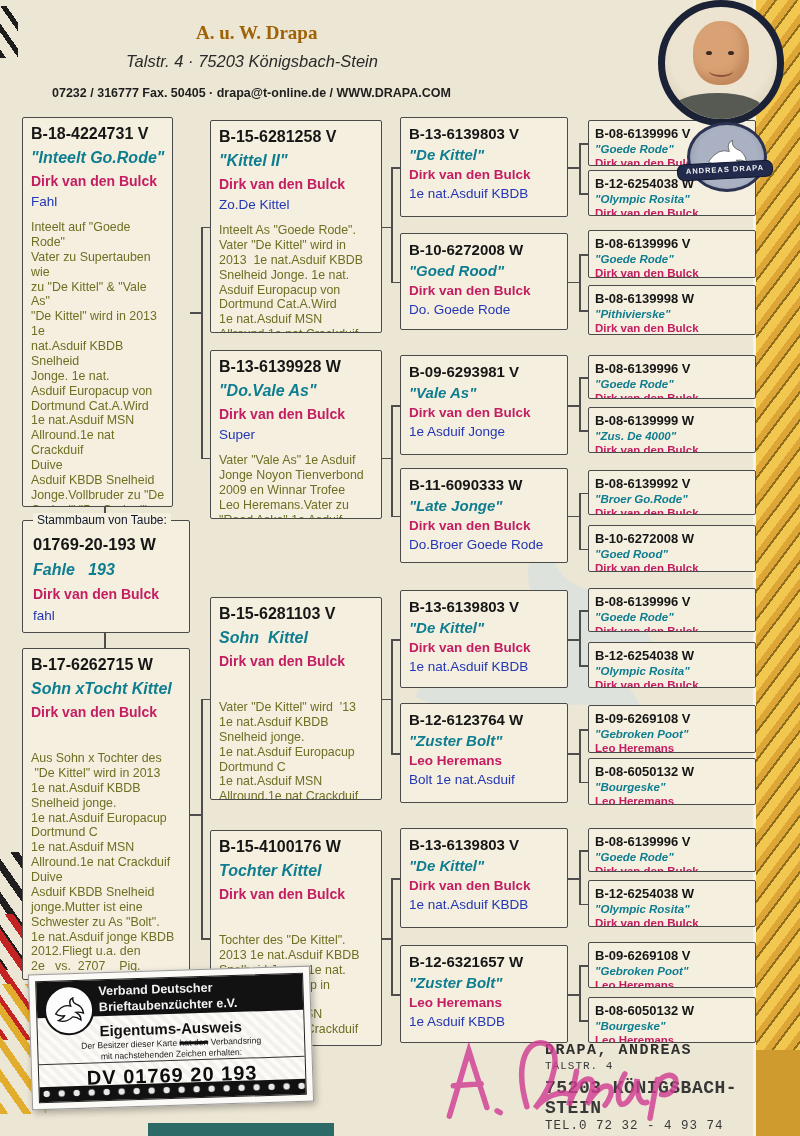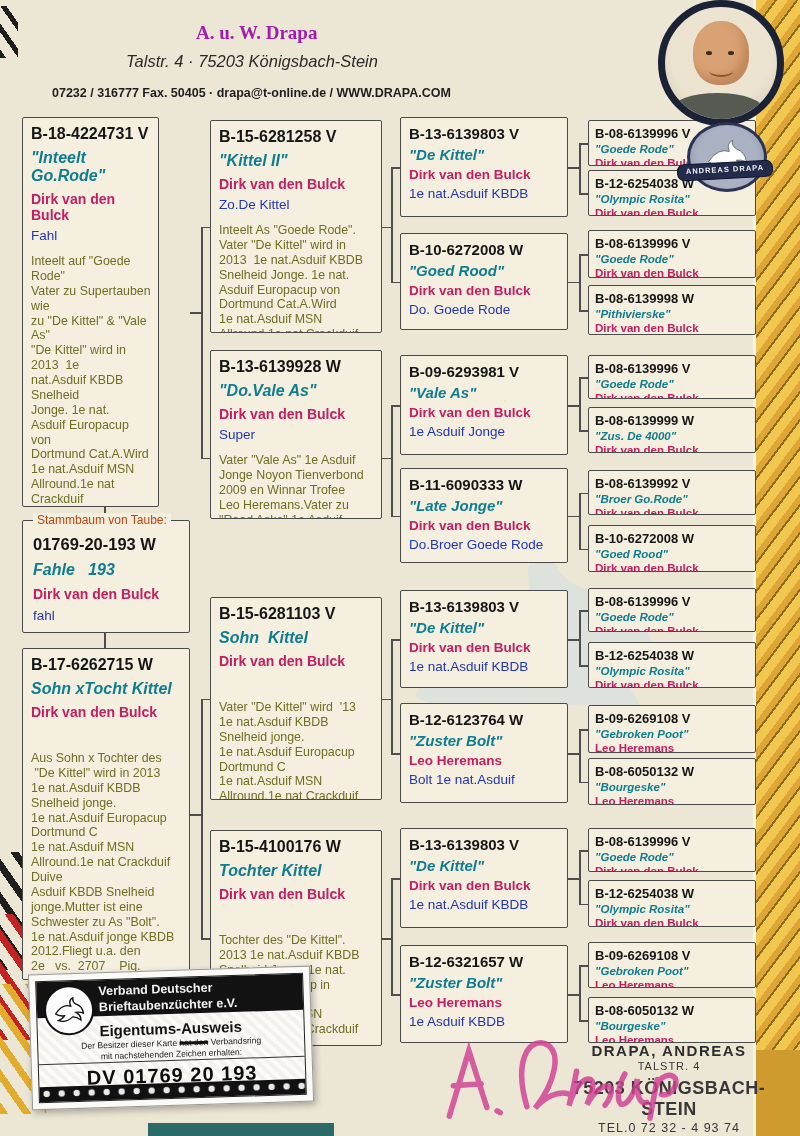--- a/index.html
+++ b/index.html
@@ -15,21 +15,21 @@
   .bl-stripes{position:absolute;left:0;top:852px;width:46px;height:272px;z-index:2;}
   .bl-stripes .seg{position:absolute;left:0;width:100%;}
   .seg.black{top:0;height:118px;background:repeating-linear-gradient(55deg,#1f1f1f 0 7px,transparent 7px 19px);}
   .seg.red{top:62px;height:126px;background:repeating-linear-gradient(55deg,#c42323 0 7px,transparent 7px 19px);}
   .seg.yellow{top:132px;height:130px;background:repeating-linear-gradient(55deg,#e2ad2d 0 7px,transparent 7px 19px);}
   .teal-bar{position:absolute;left:148px;top:1123px;width:186px;height:13px;background:#2b6a66;z-index:2;}
   
   .watermark{position:absolute;left:380px;top:530px;z-index:0;opacity:.55;transform:rotate(-8deg);}
   
   .owner{position:absolute;left:196px;top:22px;font-family:"Liberation Serif",serif;
-         font-weight:bold;font-size:19px;color:#a21caf;z-index:3;}
+         font-weight:bold;font-size:19px;color:#a16207;z-index:3;}
   .address{position:absolute;left:126px;top:52px;font-style:italic;font-size:16.5px;color:#2a2a2a;z-index:3;}
   .contact{position:absolute;left:52px;top:86px;font-weight:bold;font-size:12.5px;color:#1e1e1e;z-index:3;}
   
   .photo{position:absolute;left:658px;top:0;width:112px;height:112px;border-radius:50%;
     border:7px solid #1b2235;overflow:hidden;z-index:5;
     background:radial-gradient(circle at 50% 42%,#ece3d0 0 58%,#cdc4ae 100%);}
   .photo .face{position:absolute;left:28px;top:14px;width:56px;height:64px;background:#d9a274;
     border-radius:48% 48% 44% 44%;box-shadow:inset -6px -8px 10px rgba(150,90,50,.35);}
   .photo .eye{position:absolute;top:30px;width:6px;height:4px;background:#3a2a20;border-radius:50%;}
   .photo .eye.l{left:13px}.photo .eye.r{left:35px}
@@ -60,21 +60,21 @@
   .c3 .breeder{font-size:13.5px;margin-bottom:4px;}
   .c3 .info{font-size:13.5px;}
   .c4 .ring{font-size:13px;margin-bottom:2px;}
   .c4 .pname{font-size:11.5px;margin-bottom:2px;}
   .c4 .breeder{font-size:11.5px;}
   .c4{padding:5px 5px 3px 6px;}
   
   .subject-wrap{position:absolute;left:22px;top:520px;width:168px;height:113px;z-index:3;
     background:#f4efdf;border:1.5px solid #4a4a4a;border-radius:2px;padding:14px 6px 4px 10px;box-sizing:border-box;}
   .subject-legend{position:absolute;left:10px;top:-8px;background:#f4efdf;padding:0 4px;
-    font-size:12px;color:#c2410c;white-space:nowrap;}
+    font-size:12px;color:#0f172a;white-space:nowrap;}
   .subject-wrap .ring{font-size:16.5px;margin-bottom:7px;}
   .subject-wrap .pname{font-size:16px;margin-bottom:7px;}
   .subject-wrap .breeder{font-size:14px;margin-bottom:6px;}
   .subject-wrap .info{font-size:13.5px;}
   
   .cline{position:absolute;background:#4d4d4d;z-index:2;}
   
   .sticker{position:absolute;left:30px;top:970px;width:282px;height:136px;z-index:7;
     background:#fbfaf6;border:1px solid #999;box-shadow:2px 3px 7px rgba(0,0,0,.3);
     transform:rotate(-1.8deg);padding:6px;box-sizing:border-box;}
@@ -86,21 +86,21 @@
     background:#fdfdfd;border:2px solid #111;z-index:2;display:flex;align-items:center;justify-content:center;}
   .sticker .title{position:absolute;left:0;right:0;top:42px;text-align:center;font-weight:bold;
     font-size:15px;color:#111;}
   .sticker .note{position:absolute;left:0;right:0;top:60px;text-align:center;font-size:8.6px;color:#222;line-height:1.25;}
   .sticker .note .struck{text-decoration:line-through 2.5px #111;}
   .sticker .ringno{position:absolute;left:0;right:0;top:82px;text-align:center;font-weight:bold;
     font-size:20px;color:#0d0d0d;letter-spacing:1px;border-top:1.5px solid #333;padding-top:3px;}
   .sticker .deco{position:absolute;left:0;right:0;bottom:0;height:15px;background:#111;
     background-image:radial-gradient(circle at 7px 7px,#e8e8e8 3px,transparent 3.6px);background-size:15px 15px;}
   
-  .stamp{position:absolute;left:545px;top:1042px;width:248px;text-align:center;color:#383838;z-index:4;}
+  .stamp{position:absolute;left:545px;top:1042px;width:248px;color:#383838;z-index:4;font-family:Liberation Mono, monospace;}
   .stamp .name{font-weight:bold;font-size:15px;letter-spacing:1.5px;color:#2e2e2e;}
   .stamp .street{font-size:11px;letter-spacing:1px;margin-top:1px;}
   .stamp .city{font-size:18px;font-weight:bold;letter-spacing:.5px;margin-top:6px;}
   .stamp .phone{font-size:12.5px;letter-spacing:1px;margin-top:1px;}
   .signature{position:absolute;left:425px;top:1028px;z-index:8;transform:rotate(-4deg);}
 </style>
 </head>
 <body>
 
 <div class="page">
@@ -134,21 +134,21 @@
   </div>
   <div class="badge">
     <div class="disc">
       <svg width="46" height="38" viewBox="0 0 100 80">
         <path d="M10 50 Q30 20 55 28 Q48 10 62 4 Q60 16 70 22 Q90 30 92 50 Q80 45 70 47 Q85 55 84 70 Q72 60 60 60 Q40 78 18 70 Q32 64 36 56 Q20 58 10 50 Z" fill="#ffffff" stroke="#444" stroke-width="1.5"></path>
       </svg>
     </div>
     <div class="ribbon">ANDREAS DRAPA</div>
   </div>
 
-  <div class="pbox c1" id="b-g1-0" style="left:22px;top:117px;width:137px;height:390px">
+  <div class="pbox c1" id="b-g1-0" style="left:22px;top:117px;width:151px;height:390px">
     <div class="ring">B-18-4224731 V</div>
     <div class="pname">"Inteelt Go.Rode"</div>
     <div class="breeder">Dirk van den Bulck</div>
     <div class="info">Fahl</div>
     <div class="notes">Inteelt auf "Goede Rode"
 Vater zu Supertauben wie
 zu "De Kittel" &amp; "Vale As"
 "De Kittel" wird in 2013  1e
 nat.Asduif KBDB Snelheid
 Jonge. 1e nat.

